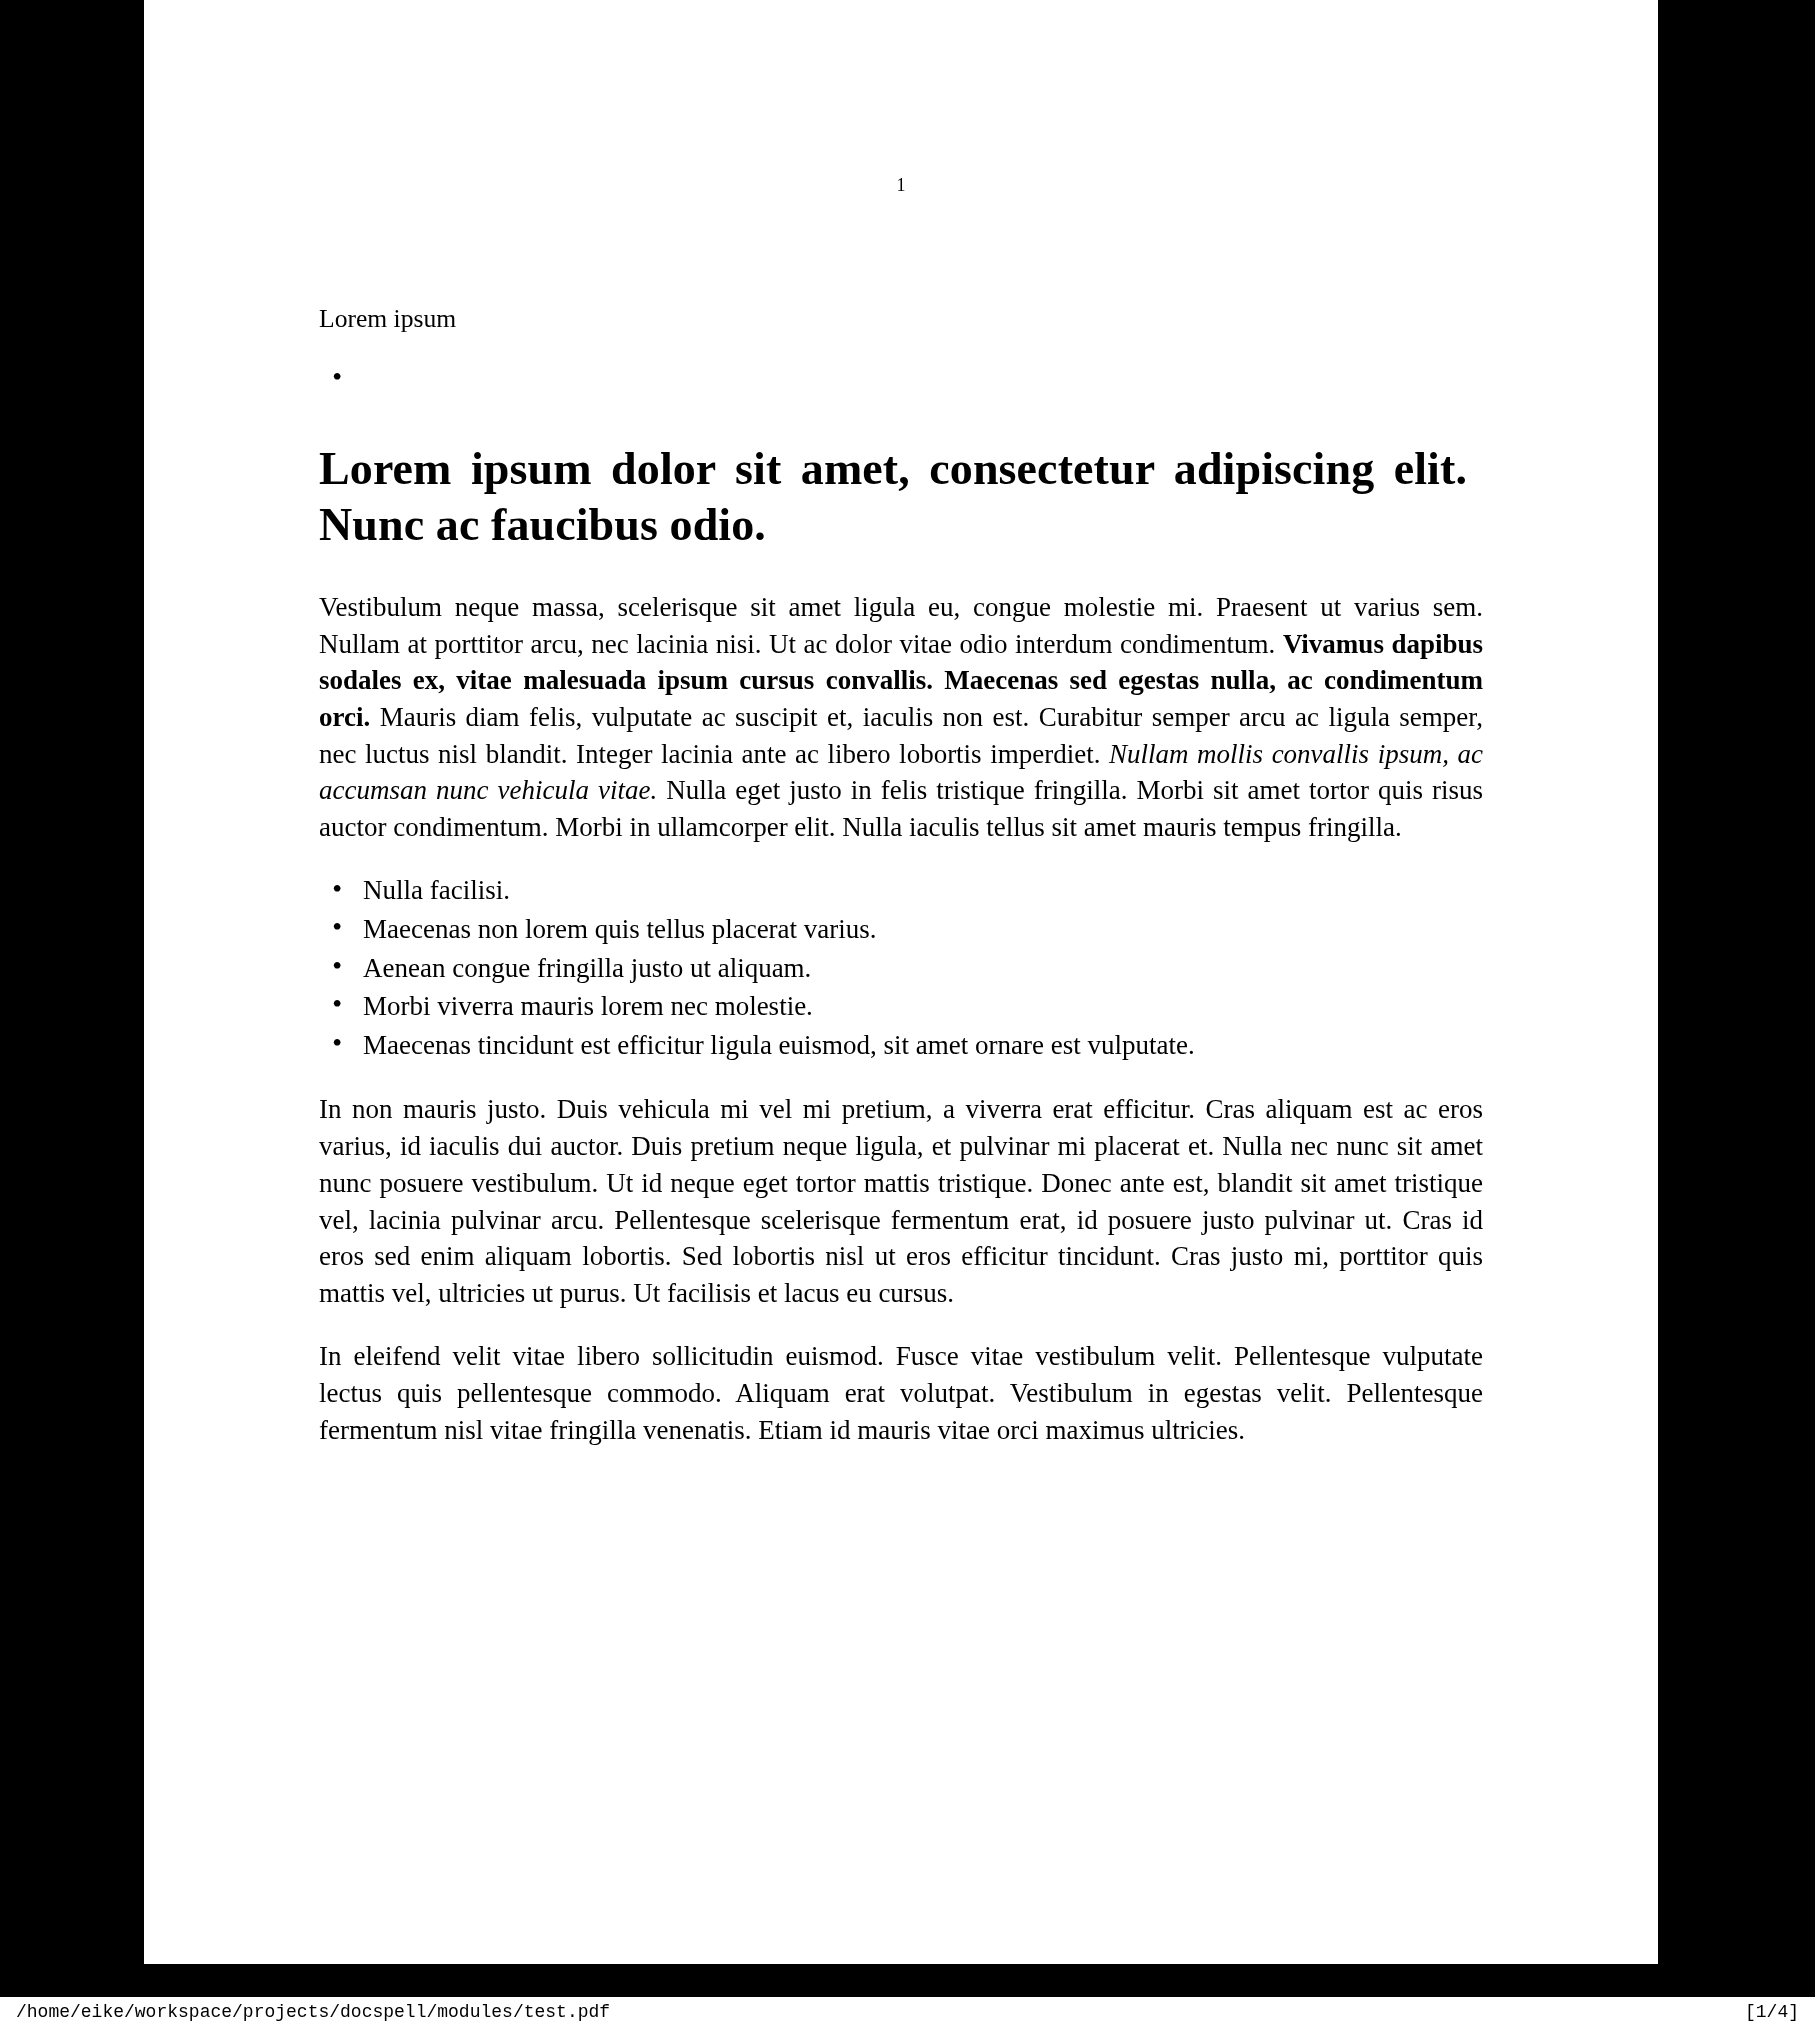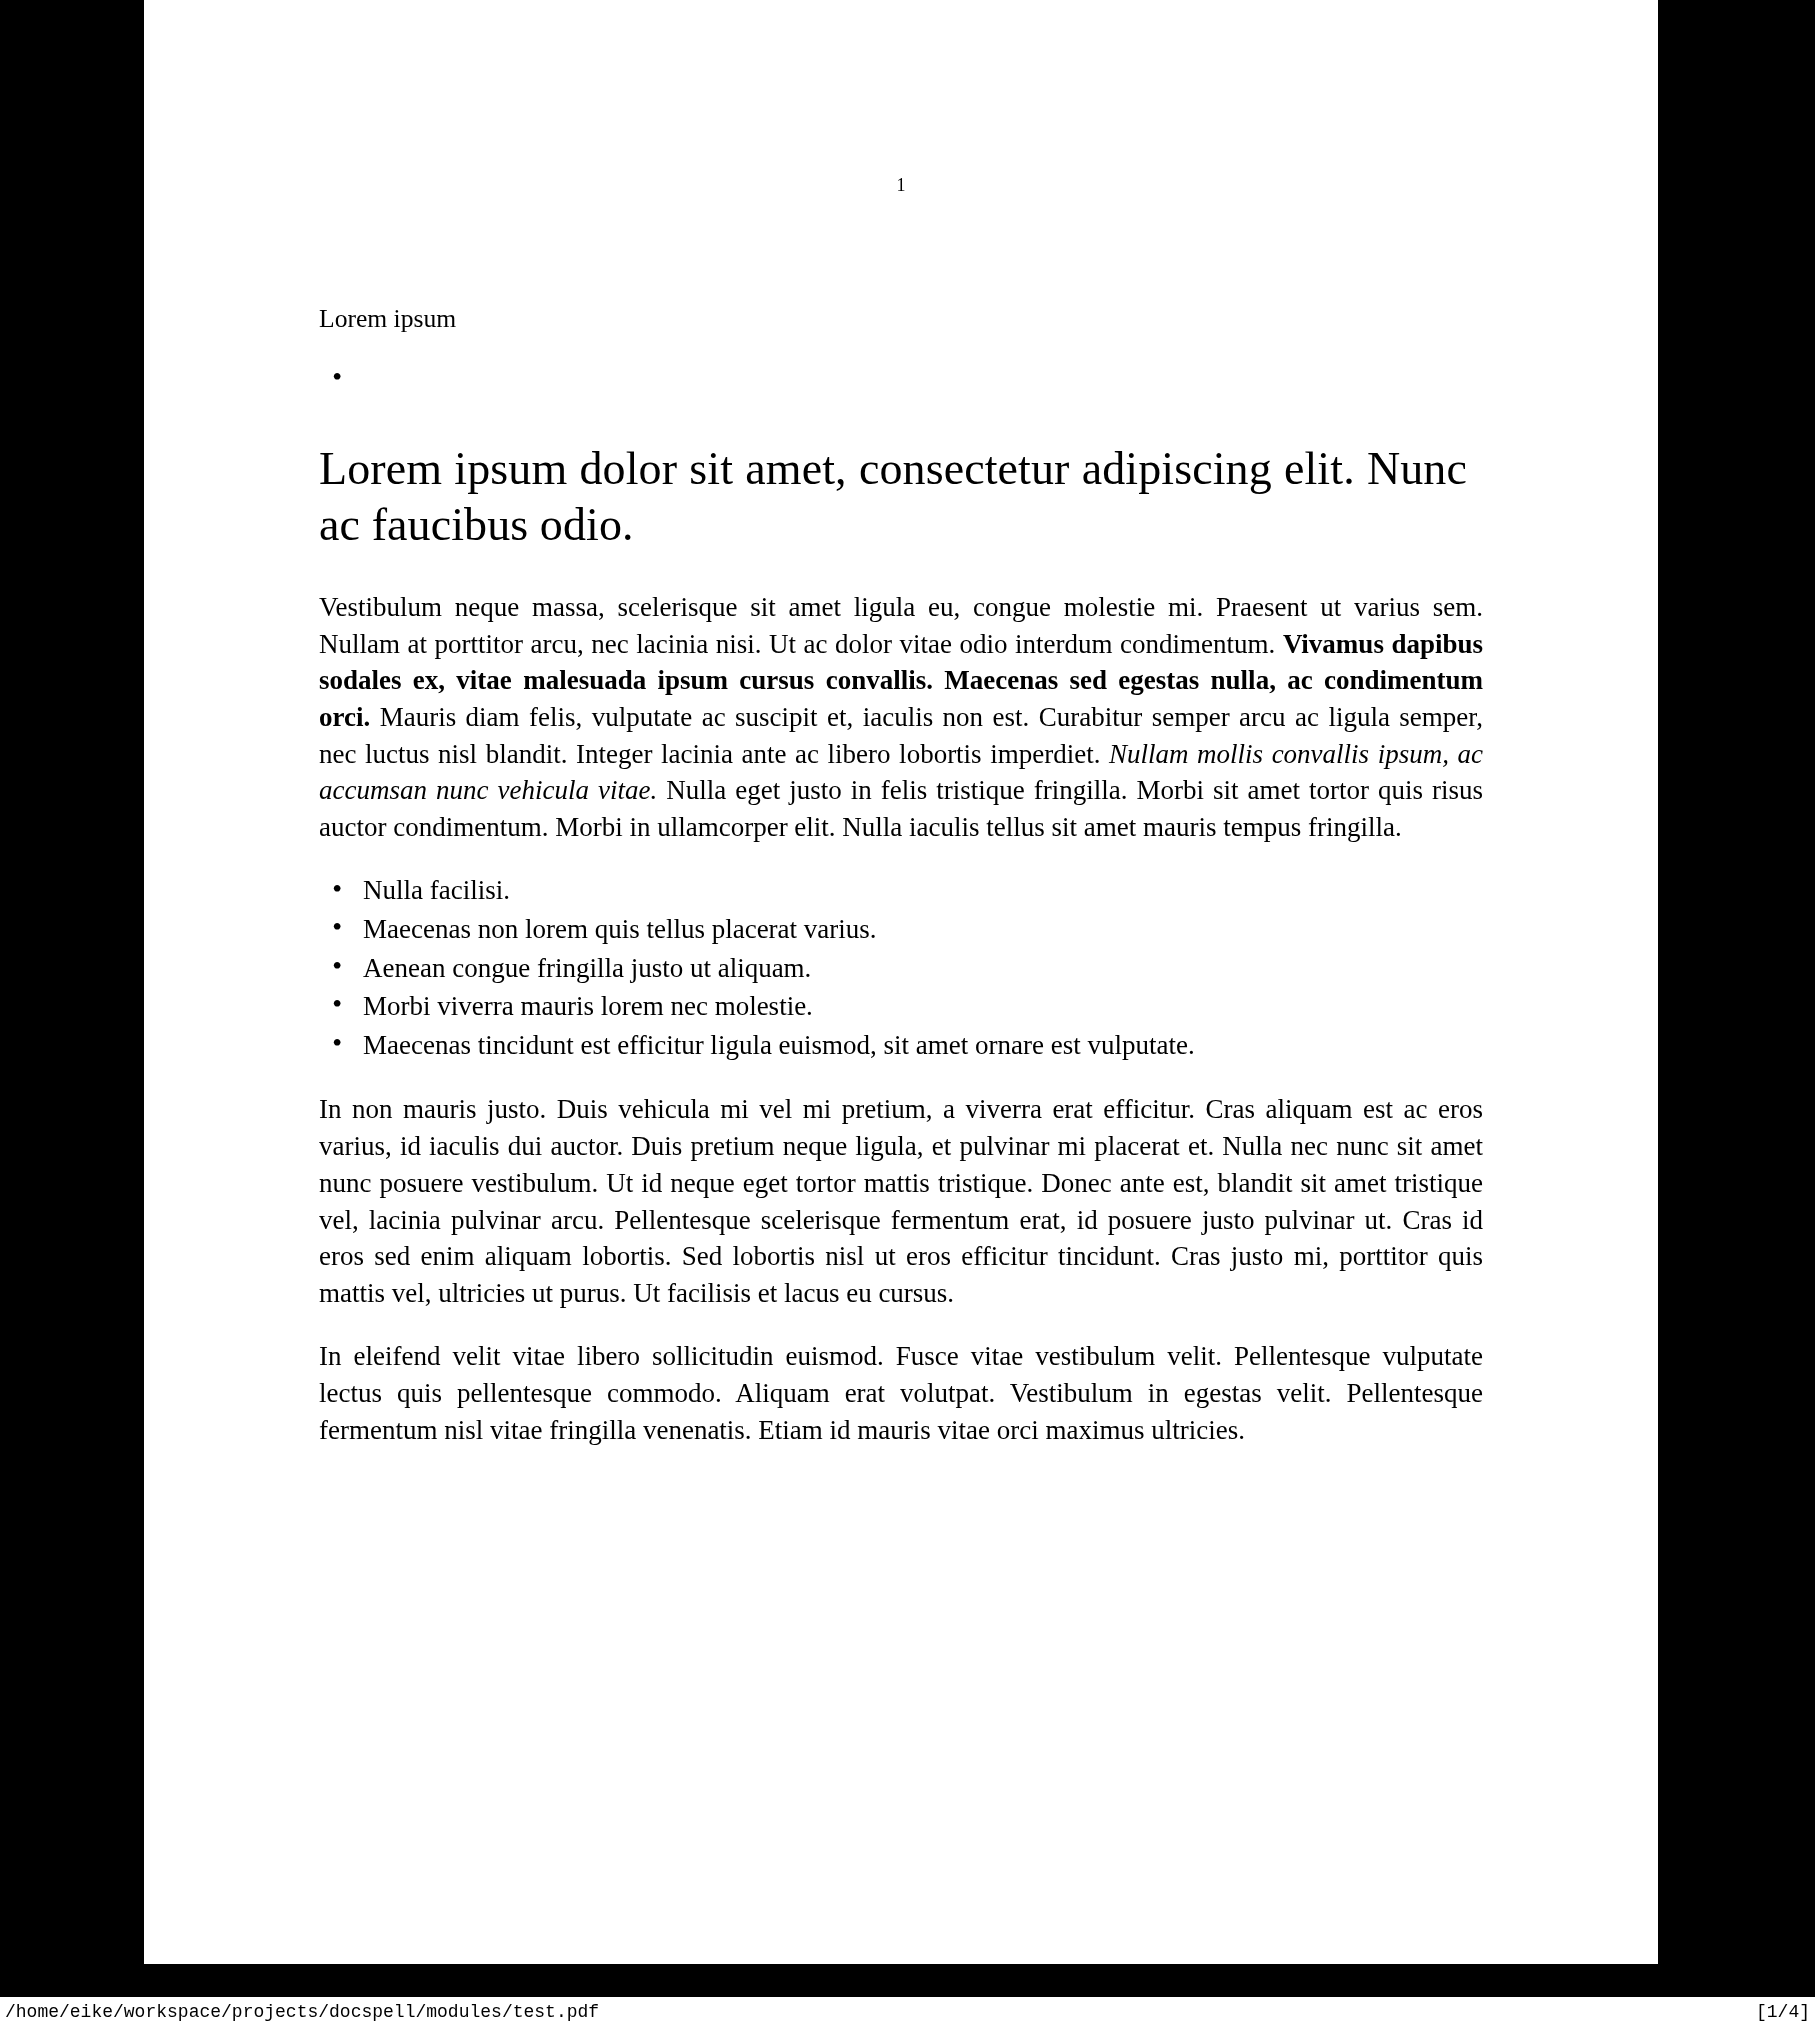--- a/index.html
+++ b/index.html
@@ -74,21 +74,21 @@
   .empty-bullet-list li::before {
     content: "\2022";
     position: absolute;
     left: 13.2px;
     top: -5.7px;
     font-size: 28px;
   }
 
   h1.doc-title {
     font-size: 46px;
-    font-weight: normal;
+    font-weight: bold;
     line-height: 1.22;
     margin: 0 16px 36px 0;
     text-align: justify;
     text-align-last: left;
     letter-spacing: 0.1px;
   }
 
   p.body {
     font-size: 27px;
     line-height: 1.36;
@@ -128,21 +128,21 @@
     width: 1815px;
     height: 30px;
     background: #ffffff;
     color: #000000;
     font-family: "Liberation Mono", monospace;
     font-size: 18px;
     line-height: 30px;
     display: flex;
     justify-content: space-between;
     box-sizing: border-box;
-    padding: 0 5px;
+    padding: 0 16px;
     border-top: 0.9px solid #000000;
   }
   #statusbar .path { white-space: pre; }
   #statusbar .pages { white-space: pre; }
 </style>
 </head>
 <body>
 
 <div id="viewer">
 

